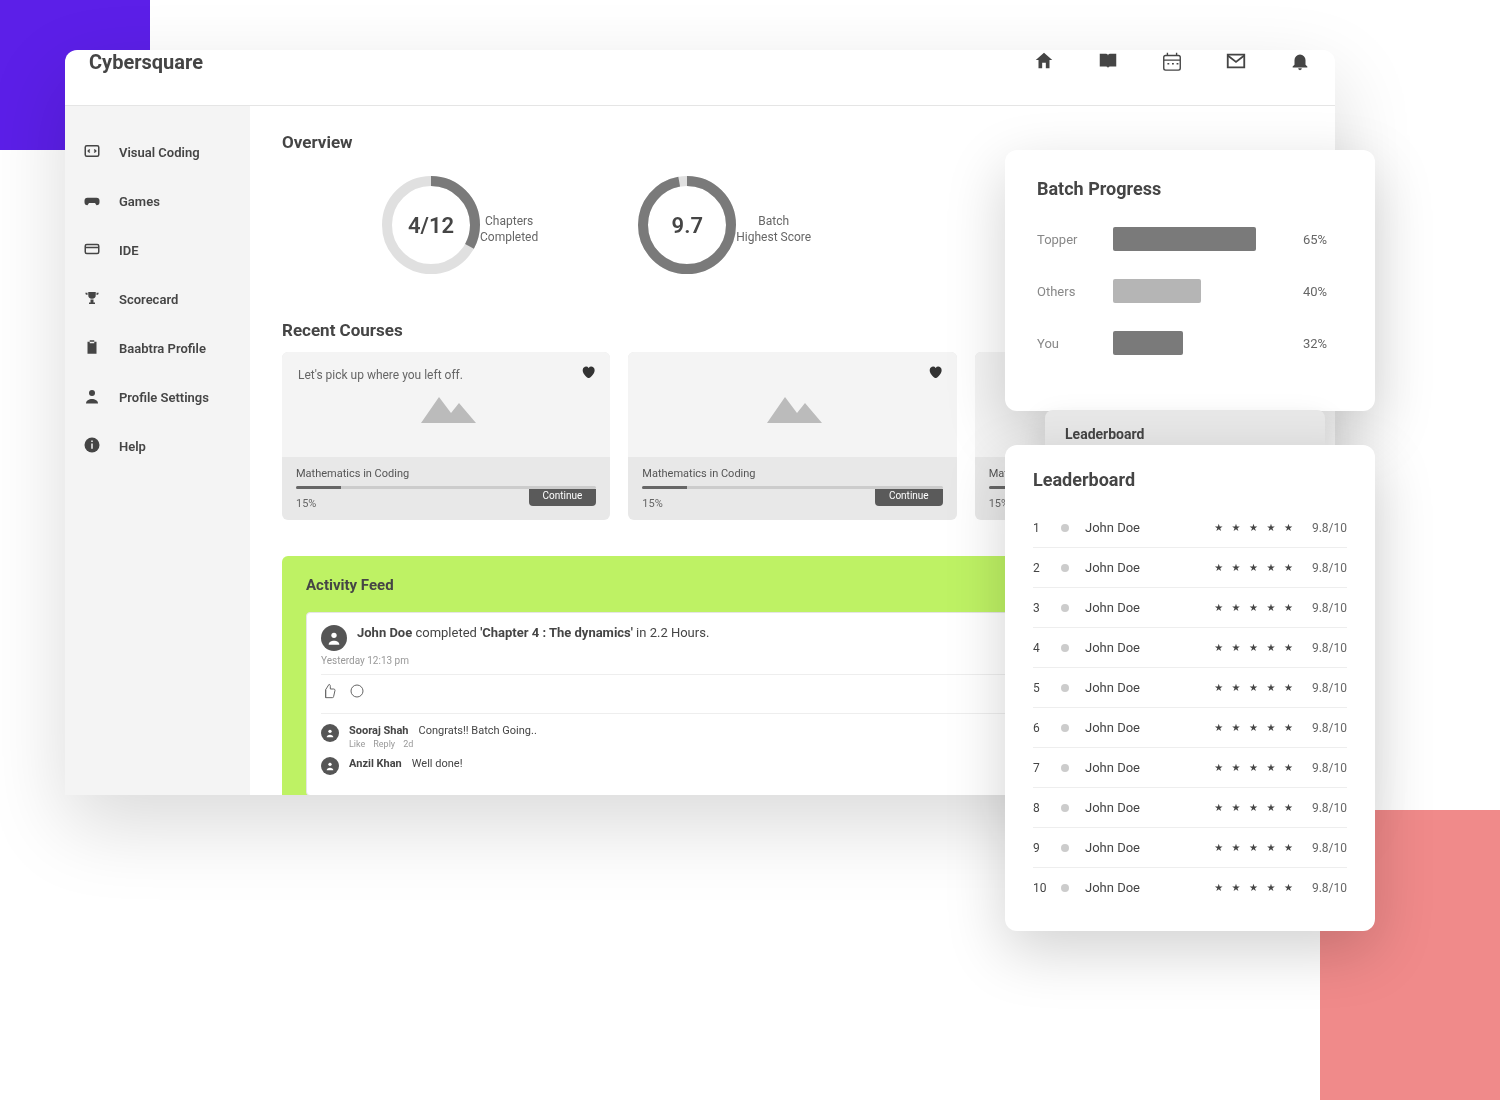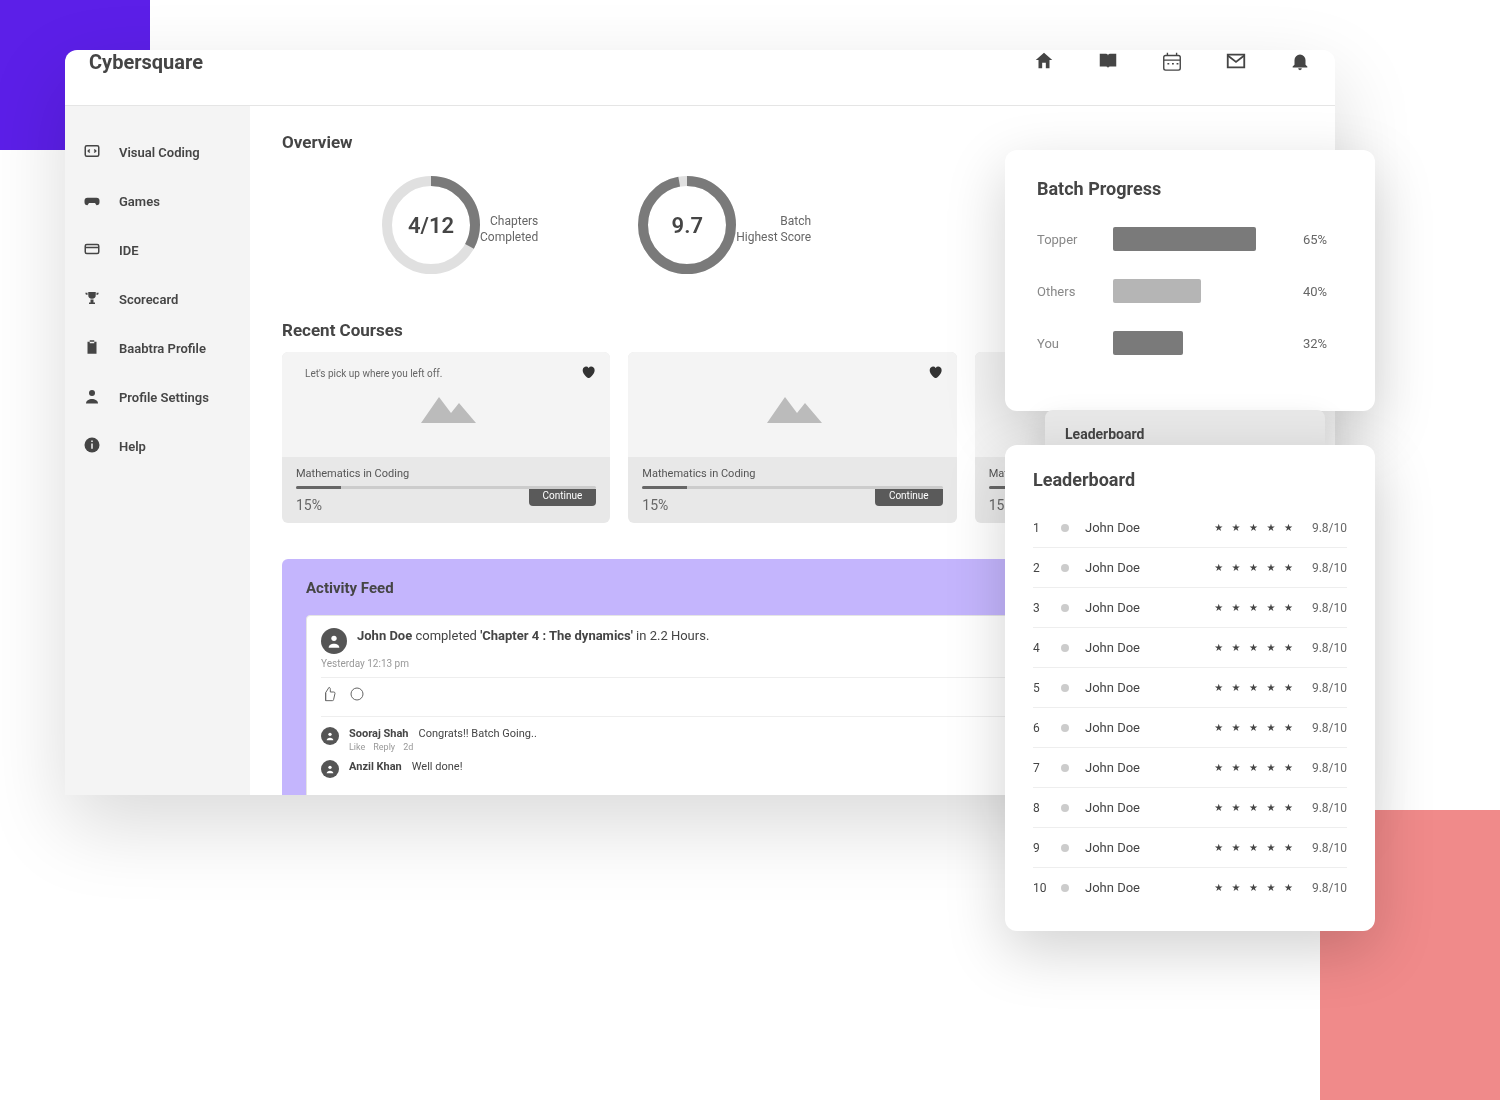--- a/index.html
+++ b/index.html
@@ -15,36 +15,36 @@
 .sidebar{width:185px;background:#f4f4f4;padding:22px 0}
 .nav-item{display:flex;align-items:center;gap:18px;padding:14px 18px;font-size:13px;font-weight:600;color:#454545;cursor:pointer}
 .nav-item svg{width:18px;height:18px;flex-shrink:0}
 .main{flex:1;padding:26px 32px;overflow:hidden}
 .section-title{font-size:17px;font-weight:700;color:#454545;margin-bottom:24px}
 .overview-row{display:flex;gap:100px;justify-content:flex-start;padding-left:100px;margin-bottom:36px}
 .donut-wrap{display:flex;align-items:center}
 .donut{width:98px;height:98px;position:relative;margin-bottom:10px}
 .donut svg{transform:rotate(-90deg)}
 .donut-val{position:absolute;top:0;left:0;right:0;bottom:0;display:flex;align-items:center;justify-content:center;font-size:22px;font-weight:600;color:#454545}
-.donut-label{font-size:12px;color:#666;text-align:right;line-height:1.3}
+.donut-label{font-size:12px;color:#666;text-align:center;line-height:1.3}
 .recent-header{display:flex;justify-content:space-between;align-items:baseline;margin-bottom:12px}
 .view-all{font-size:12px;color:#454545;border-bottom:1px solid #454545;cursor:pointer}
 .course-row{display:flex;gap:18px}
 .course-card{flex:1;background:#e8e8e8;border-radius:6px;overflow:hidden}
 .course-top{height:105px;background:#f4f4f4;position:relative;display:flex;align-items:center;justify-content:center}
 .heart{position:absolute;top:12px;right:14px;width:16px;height:16px}
-.pickup{position:absolute;top:16px;left:23px;font-size:10px;color:#666}
+.pickup{position:absolute;top:16px;left:16px;font-size:12px;color:#666}
 .mountain{width:70px;height:40px}
 .course-bot{padding:10px 14px}
 .course-name{font-size:11px;color:#555;margin-bottom:6px}
 .progress-bar{flex:1;height:3px;background:#ccc;border-radius:2px;overflow:hidden}
 .progress-fill{height:100%;background:#666;width:15%}
-.course-pct{font-size:14px;color:#666;margin-top:8px}
+.course-pct{font-size:11px;color:#666;margin-top:8px}
 .continue-btn{background:#5a5a5a;color:#fff;font-size:10px;padding:5px 14px;border:none;border-radius:4px;cursor:pointer;float:right;margin-top:-4px}
-.activity-feed{margin-top:36px;background:#c4b5fd;border-radius:6px;padding:20px 24px}
+.activity-feed{margin-top:36px;background:#bef264;border-radius:6px;padding:20px 24px}
 .feed-title{font-size:15px;font-weight:700;color:#454545;margin-bottom:18px}
 .feed-item{background:#fff;border:1px solid #e5e5e5;border-radius:4px;padding:12px 14px;position:relative}
 .feed-head{display:flex;align-items:flex-start;gap:10px}
 .avatar{width:26px;height:26px;background:#555;border-radius:50%;display:flex;align-items:center;justify-content:center;color:#fff;flex-shrink:0}
 .avatar svg{width:16px;height:16px}
 .feed-text{font-size:13px;color:#454545}
 .feed-text b{font-weight:700}
 .try-now{position:absolute;top:14px;right:14px;background:#5a5a5a;color:#fff;font-size:10px;padding:5px 14px;border:none;border-radius:4px;cursor:pointer}
 .timestamp{font-size:10px;color:#999;margin-top:4px}
 .feed-actions{display:flex;justify-content:space-between;align-items:center;margin-top:8px;padding-top:8px;border-top:1px solid #eee}

